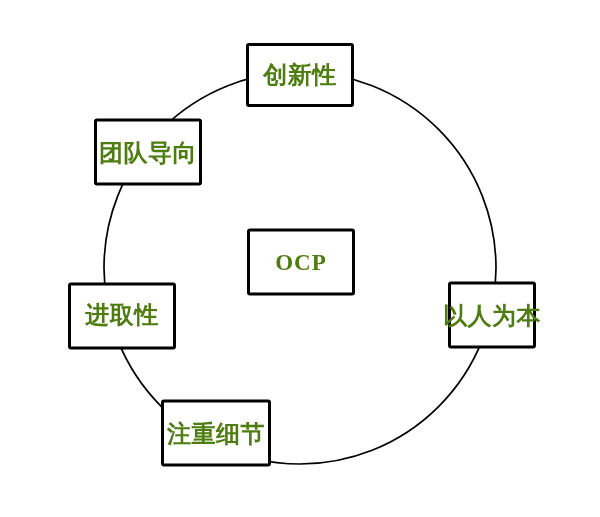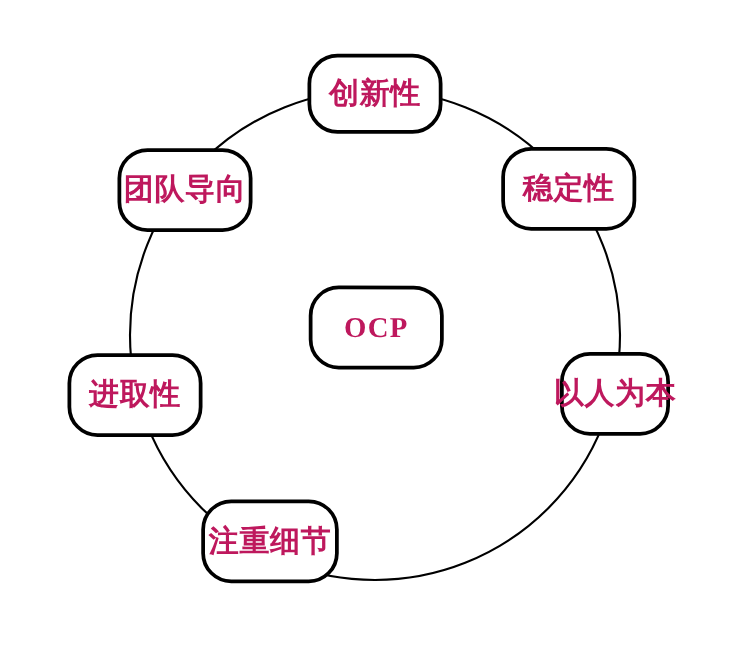--- a/index.html
+++ b/index.html
@@ -23,27 +23,27 @@
     height: 517px;
   }
   .node {
     position: absolute;
     transform: translate(-50%, -50%);
     box-sizing: border-box;
     width: 108px;
     height: 67px;
     background: #ffffff;
     border: 3px solid #000000;
-    border-radius: 24px;
+    border-radius: 3px;
     display: flex;
     align-items: center;
     justify-content: center;
     font-weight: bold;
     font-size: 24px;
-    color: #be185d;
+    color: #4d7c0f;
     white-space: nowrap;
     line-height: 1;
   }
   .node.small { height: 64px; }
   .node-label {
     display: block;
     letter-spacing: 0.5px;
   }
   .center-label {
     font-size: 23px;
@@ -56,34 +56,31 @@
 <div class="canvas">
 
   <svg class="ring-svg" viewBox="0 0 600 517" xmlns="http://www.w3.org/2000/svg">
     <circle cx="300" cy="268" r="196" fill="none" stroke="#000000" stroke-width="1.7"></circle>
   </svg>
 
   <div class="node small" style="left:300px; top:75px;">
     <span class="node-label">创新性</span>
   </div>
 
-  <div class="node" style="left:455px; top:151px;">
-    <span class="node-label">稳定性</span>
-  </div>
 
   <div class="node" style="left:492px; top:315px; width:88px;">
     <span class="node-label">以人为本</span>
   </div>
 
 
   <div class="node" style="left:216px; top:433px; width:110px;">
     <span class="node-label">注重细节</span>
   </div>
 
-  <div class="node" style="left:108px; top:316px;">
+  <div class="node" style="left:122px; top:316px;font-family:Liberation Mono, monospace;">
     <span class="node-label">进取性</span>
   </div>
 
   <div class="node" style="left:148px; top:152px;">
     <span class="node-label">团队导向</span>
   </div>
 
   <div class="node" style="left:301px; top:262px;">
     <span class="node-label center-label">OCP</span>
   </div>

